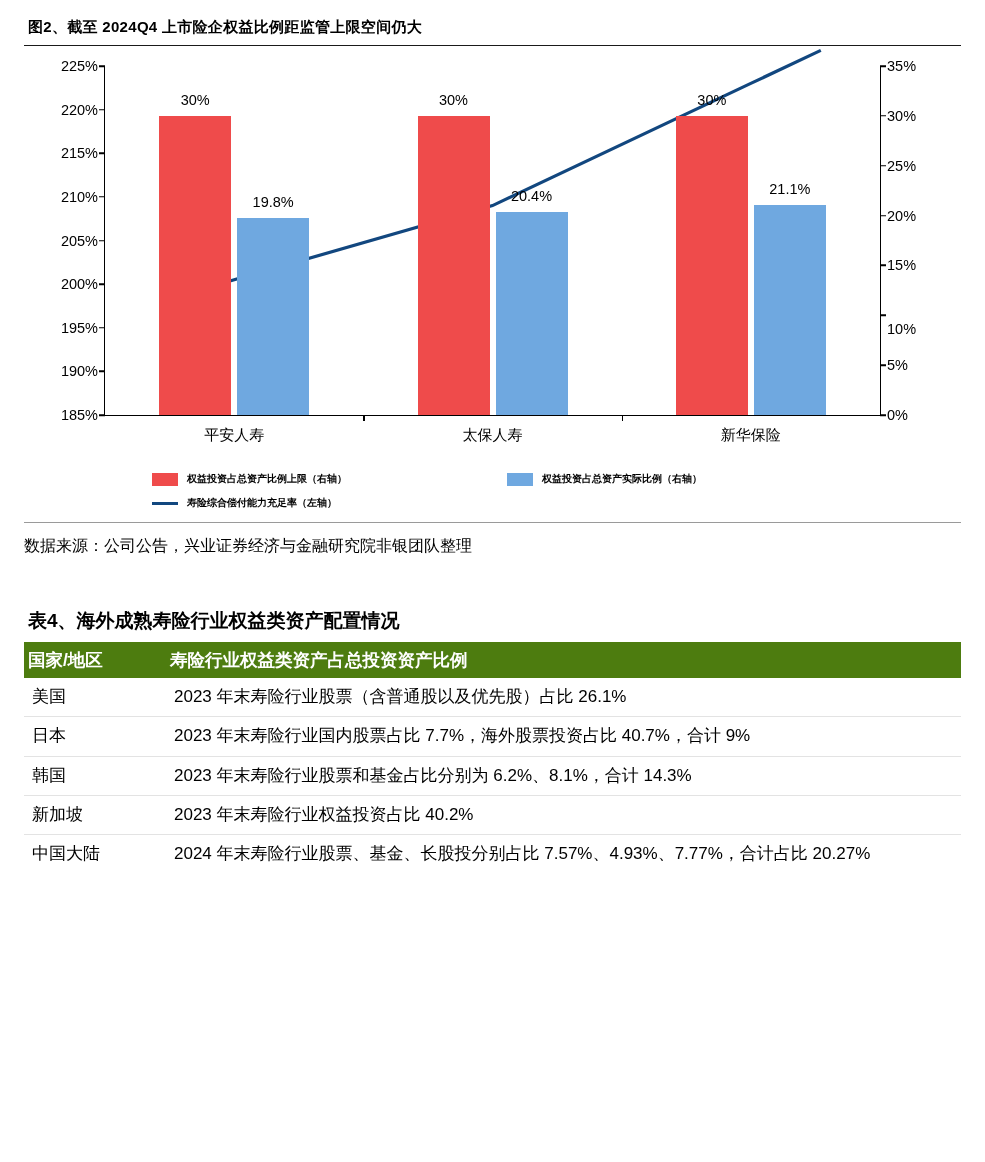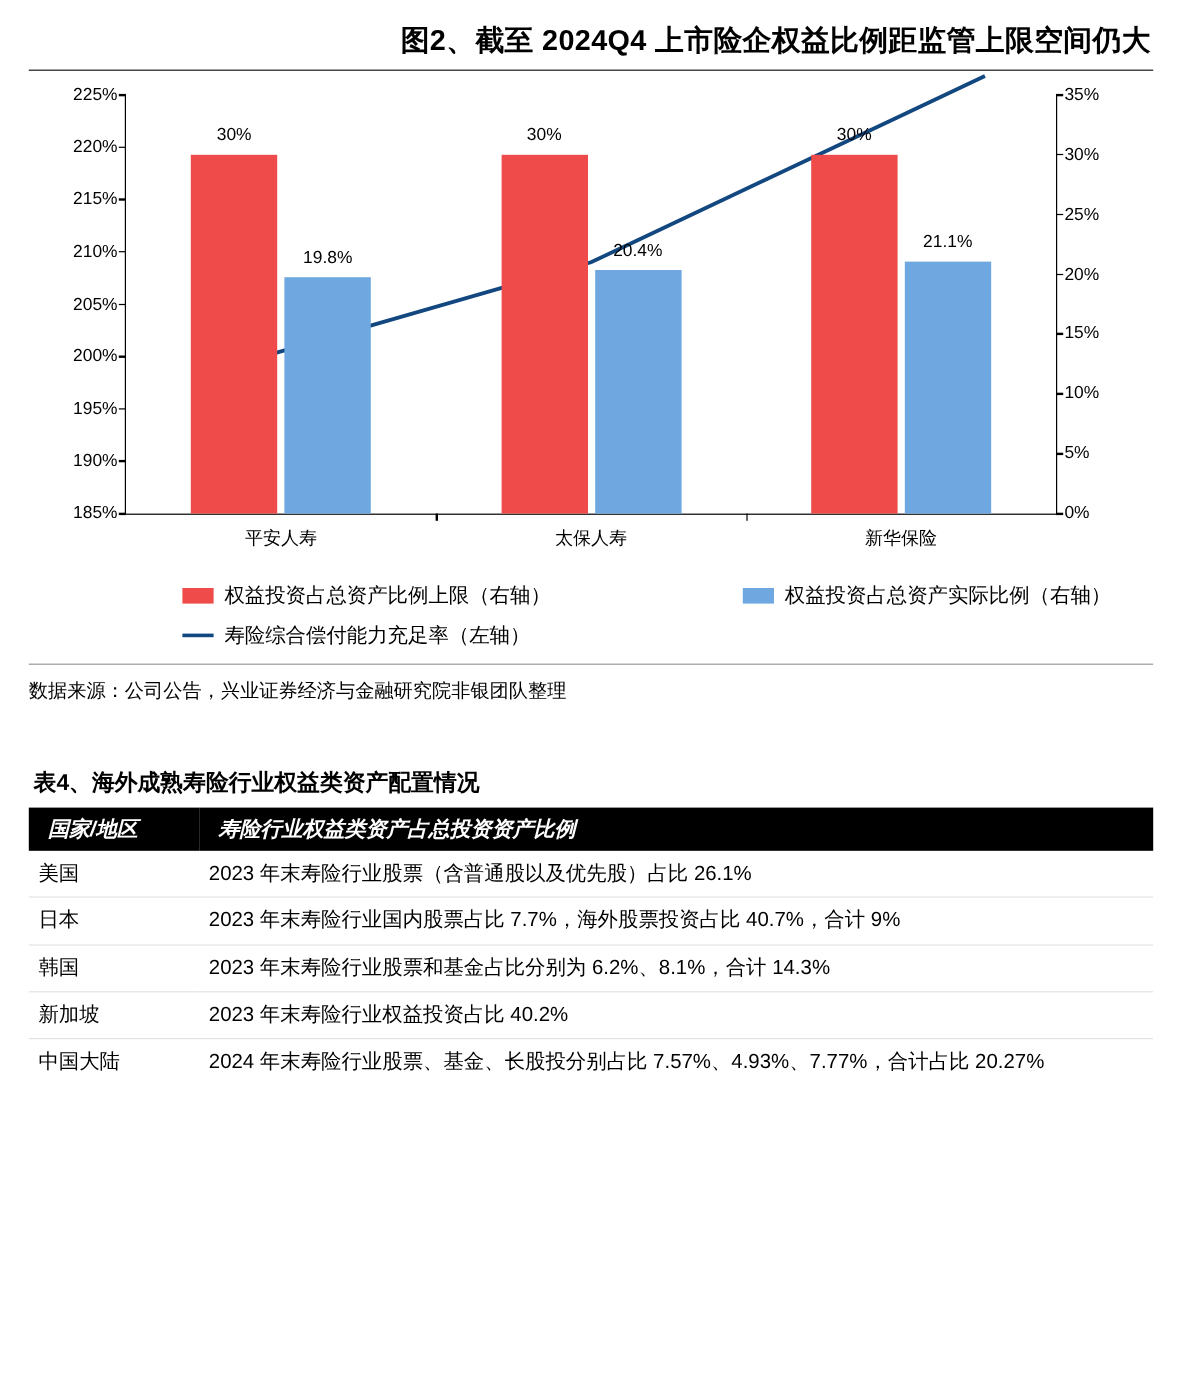--- a/index.html
+++ b/index.html
@@ -8,25 +8,24 @@
     width: 985px;
     height: 1162px;
     background: #ffffff;
     font-family: "Liberation Sans", sans-serif;
     color: #000000;
   }
   .page { padding: 14px 24px 0 24px; }
 
   
   .fig-title {
-    font-size: 24px;
+    font-size: 15px;
     font-weight: bold;
     padding: 4px 2px 8px 4px;
     letter-spacing: 0.3px;
-    text-align: right;
   }
   .rule {
     border: 0;
     border-top: 1.5px solid #1a1a1a;
     margin: 0 0 2px 0;
   }
 
   
   .chart-wrap {
     position: relative;
@@ -111,21 +110,22 @@
     position: absolute;
     left: 0; top: 0;
     width: 100%; height: 100%;
     overflow: visible;
   }
 
   
   .legend {
     width: 937px;
     margin-top: 16px;
-    font-size: 17px;
+    font-size: 10px;
+    font-weight: bold;
   }
   .legend-row {
     display: flex;
     align-items: center;
     margin-bottom: 10px;
   }
   .legend-item {
     display: flex;
     align-items: center;
     white-space: nowrap;
@@ -159,27 +159,26 @@
     margin-top: 46px;
     padding: 4px 2px 8px 4px;
   }
   table.data {
     width: 937px;
     border-collapse: collapse;
     font-size: 17px;
     table-layout: fixed;
   }
   table.data thead th {
-    background: #000000;
+    background: #4d7c0f;
     color: #ffffff;
     font-weight: bold;
     text-align: left;
-    padding: 6px 16px;
+    padding: 6px 4px;
     font-size: 17.5px;
-    font-style: italic;
   }
   table.data thead th.c1 { width: 142px; }
   table.data tbody td {
     padding: 6px 8px;
     vertical-align: middle;
     line-height: 1.55;
     border-bottom: 1px solid #e3e3e3;
   }
   table.data tbody tr:last-child td { border-bottom: none; }
   table.data tbody td.c1 { width: 142px; }
@@ -220,21 +219,21 @@
         <div class="ytick" style="top: 87.25px;">215%</div>
         <div class="tickmark" style="top: 87.25px;"></div>
         <div class="ytick" style="top: 43.625px;">220%</div>
         <div class="tickmark" style="top: 43.625px;"></div>
         <div class="ytick" style="top: 0px;">225%</div>
         <div class="tickmark" style="top: 0px;"></div>
         <div class="ytick-r" style="top: 349px;">0%</div>
         <div class="tickmark-r" style="top: 349px;"></div>
         <div class="ytick-r" style="top: 299.143px;">5%</div>
         <div class="tickmark-r" style="top: 299.143px;"></div>
-        <div class="ytick-r" style="top: 249px;">10%</div>
+        <div class="ytick-r" style="top: 263px;">10%</div>
         <div class="tickmark-r" style="top: 249.286px;"></div>
         <div class="ytick-r" style="top: 199.429px;">15%</div>
         <div class="tickmark-r" style="top: 199.429px;"></div>
         <div class="ytick-r" style="top: 149.571px;">20%</div>
         <div class="tickmark-r" style="top: 149.571px;"></div>
         <div class="ytick-r" style="top: 99.7143px;">25%</div>
         <div class="tickmark-r" style="top: 99.7143px;"></div>
         <div class="ytick-r" style="top: 49.8571px;">30%</div>
         <div class="tickmark-r" style="top: 49.8571px;"></div>
         <div class="ytick-r" style="top: 0px;">35%</div>

